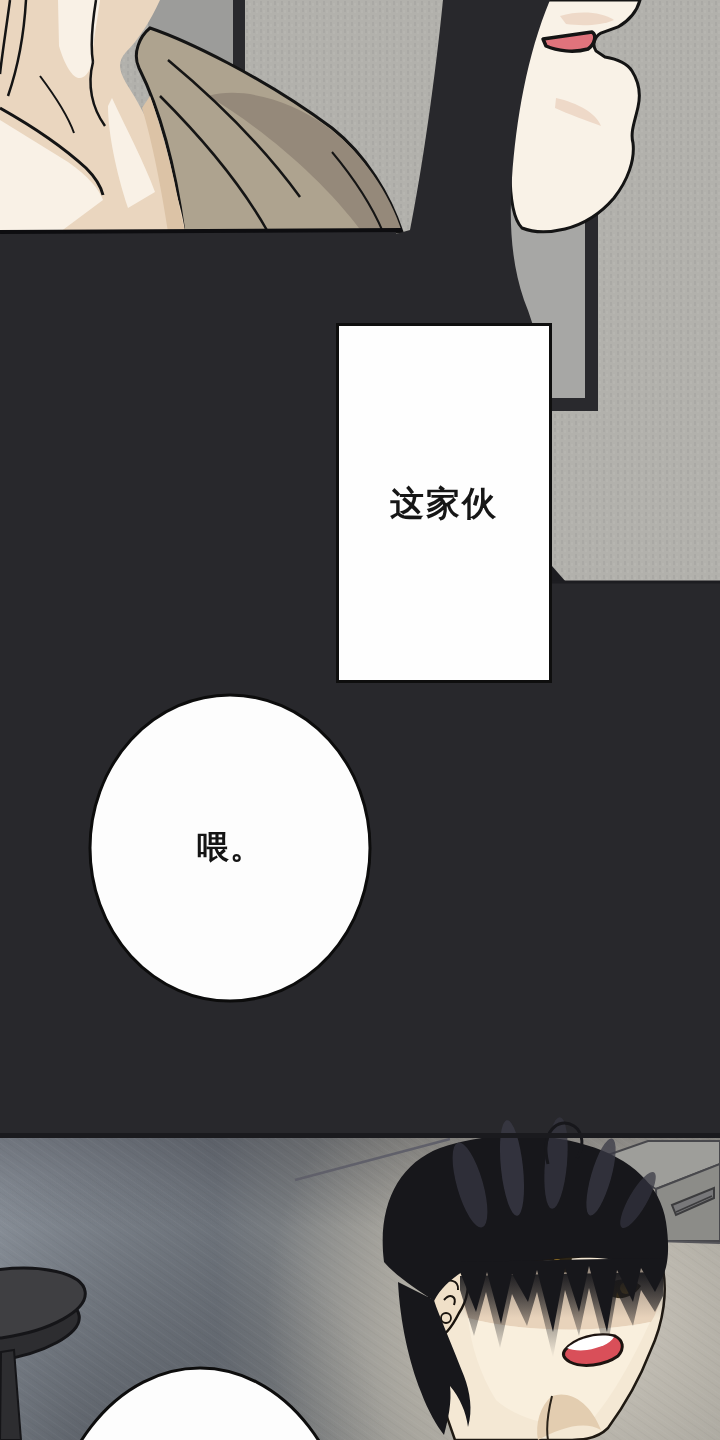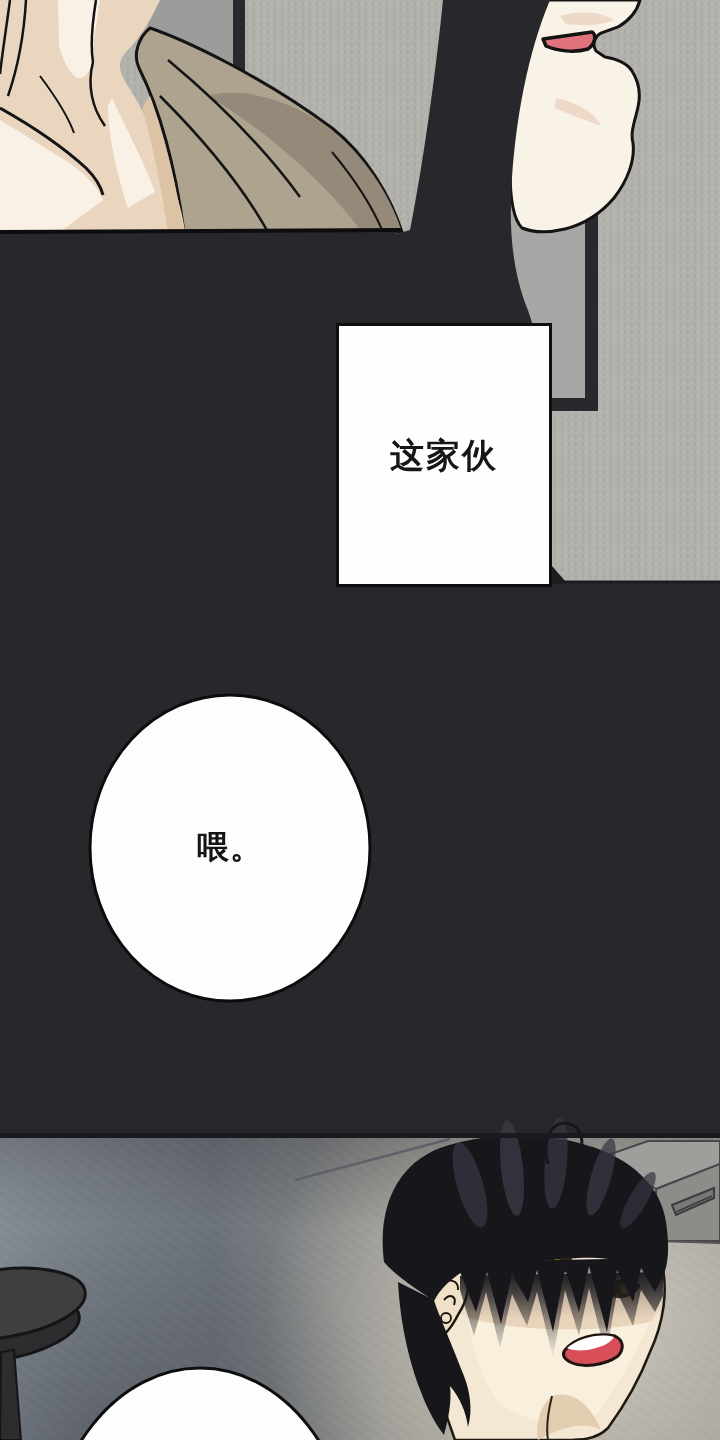--- a/index.html
+++ b/index.html
@@ -2,21 +2,21 @@
 <html><head>
 <meta charset="utf-8">
 <style>
   html,body{margin:0;padding:0;background:#111;}
   .page{
     position:relative;width:720px;height:1440px;overflow:hidden;
     font-family:"Liberation Sans",sans-serif;background:#28282c;
   }
   .page svg{position:absolute;left:0;top:0;display:block;}
   .thought-box{
-    position:absolute;left:336px;top:323px;width:216px;height:264px;
+    position:absolute;left:336px;top:323px;width:216px;height:360px;
     background:#fefefe;border:3px solid #0e0e0e;box-sizing:border-box;
     display:flex;flex-direction:column;align-items:center;justify-content:center;
     z-index:5;
   }
   .thought-box .line{
     font-size:34px;font-weight:700;color:#161616;line-height:44px;
     letter-spacing:2px;white-space:nowrap;
   }
   .shout-text{
     position:absolute;left:130px;top:818px;width:200px;height:60px;

